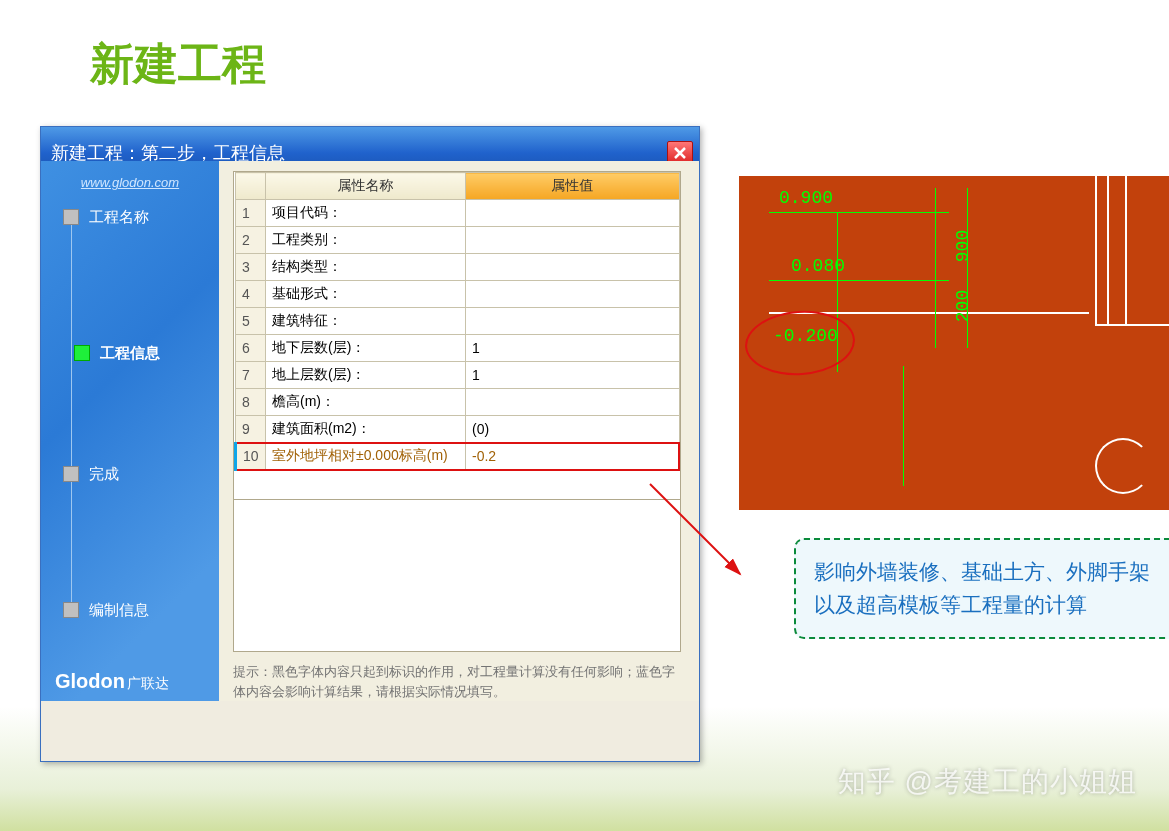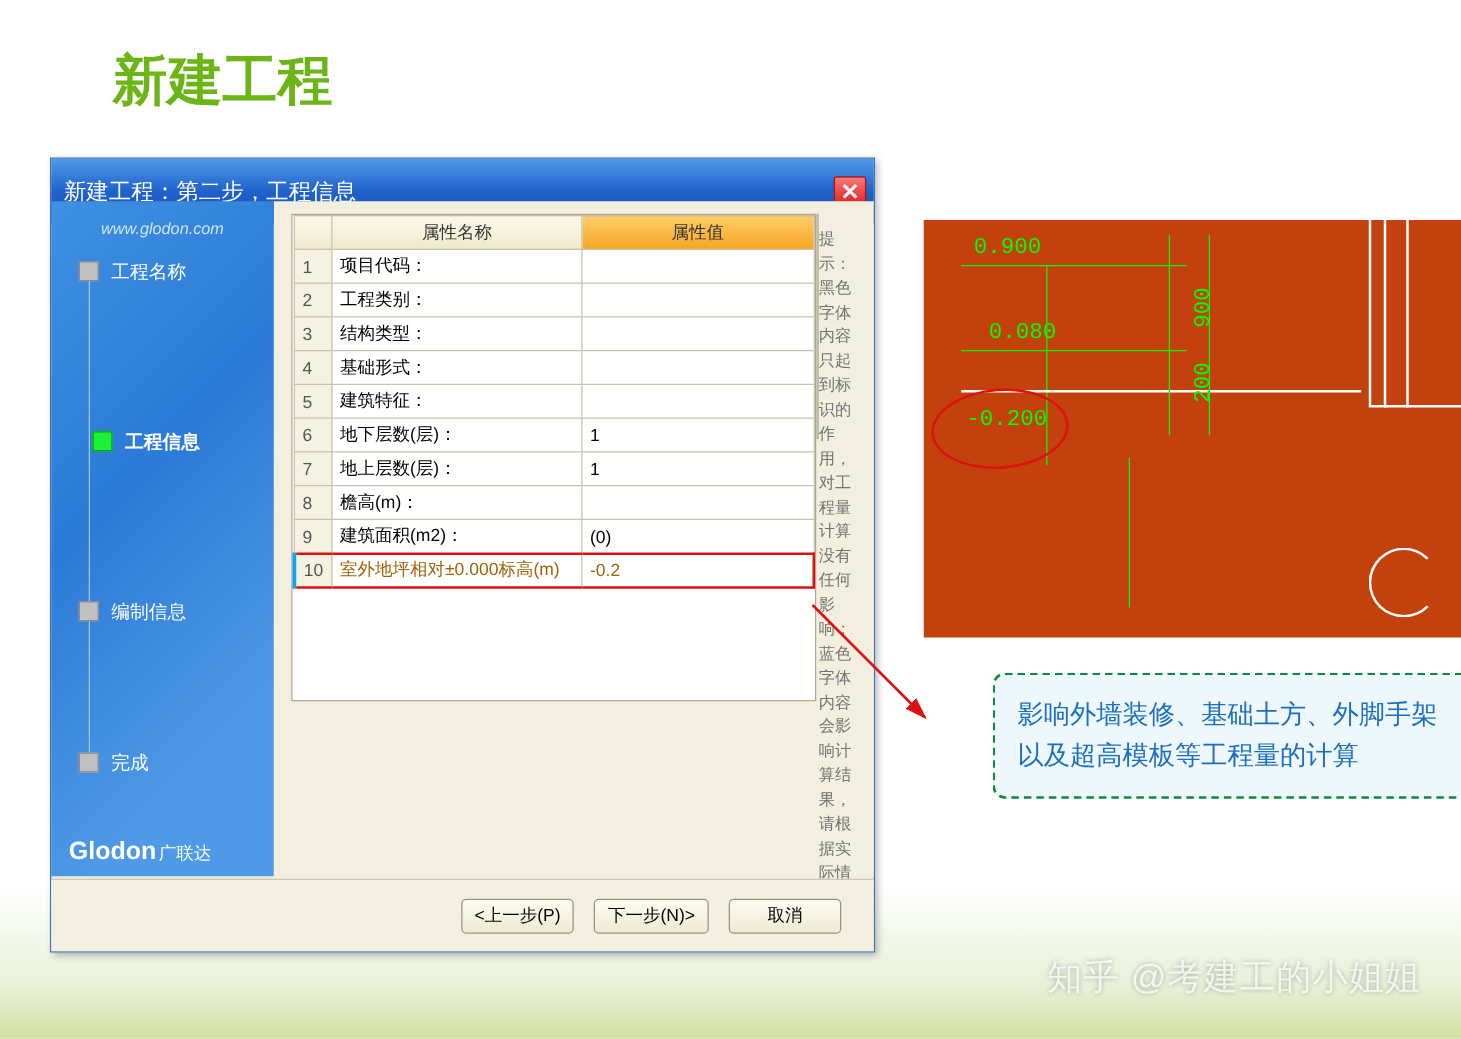--- a/index.html
+++ b/index.html
@@ -39,21 +39,21 @@
     display: flex;
   }
   
   .sidebar {
     width: 178px;
     background: linear-gradient(135deg,#3f90e2 0%,#2b7ad6 40%,#4f9ae6 80%);
     position: relative; padding-top: 14px;
   }
   .sidebar-url {
     font-style: italic; color: #cfe6ff; font-size: 13px;
-    text-align: center; padding-bottom: 6px; 
+    text-align: center; padding-bottom: 6px; text-decoration: underline;
   }
   .steps { position: relative; margin-left: 22px; }
   .step-line {
     position: absolute; left: 8px; top: 18px; bottom: 14px;
     width: 1px; background: #9ec7f0;
   }
   .step { position: relative; display: flex; align-items: center; height: 26px; }
   .step .sq {
     width: 16px; height: 16px; margin-right: 10px;
     background: #c0c0c0; border: 1px solid #888;
@@ -67,21 +67,21 @@
   .s4 { margin-top: 95px; }
   .brand {
     position: absolute; left: 14px; bottom: 8px;
     color: #fff; font-size: 20px; font-weight: bold;
     font-family: Arial, sans-serif;
   }
   .brand .cn { font-size: 14px; font-weight: normal; margin-left: 2px; }
   
   .mainpanel {
     flex: 1; background: #f2efe0; padding: 10px 18px 0 14px;
-    display: flex; flex-direction: row;
+    display: flex; flex-direction: column;
   }
   .grid-wrap {
     height: 390px; border: 1px solid #b0a88c;
     background: #fff; position: relative;
     font-size: 14px;
   }
   table.grid { width: 100%; border-collapse: collapse; table-layout: fixed; }
   table.grid th, table.grid td {
     border: 1px solid #c8c2aa;
     height: 27px; padding: 0 6px;
@@ -176,27 +176,27 @@
       <div class="steps">
         <div class="step-line"></div>
         <div class="step s1">
           <div class="sq"></div>
           <div class="lbl">工程名称</div>
         </div>
         <div class="step s2 active">
           <div class="sq"></div>
           <div class="lbl">工程信息</div>
         </div>
+        <div class="step s4">
+          <div class="sq"></div>
+          <div class="lbl">完成</div>
+        </div>
         <div class="step s3">
           <div class="sq"></div>
           <div class="lbl">编制信息</div>
-        </div>
-        <div class="step s4">
-          <div class="sq"></div>
-          <div class="lbl">完成</div>
         </div>
       </div>
       <div class="brand">
         <span>Glodon</span><span class="cn">广联达</span>
       </div>
     </div>
 
     <div class="mainpanel">
       <div class="grid-wrap">
         <table class="grid">
@@ -263,25 +263,20 @@
                 <td class="name-cell">室外地坪相对±0.000标高(m)</td>
                 <td class="val-cell">-0.2</td>
               </tr>
             </tbody>
         </table>
       </div>
       <div class="grid-gap"></div>
       <div class="hint">提示：黑色字体内容只起到标识的作用，对工程量计算没有任何影响；蓝色字体内容会影响计算结果，请根据实际情况填写。</div>
     </div>
   </div>
-  <div class="dlg-footer">
-    <button class="btn">&lt;上一步(P)</button>
-    <button class="btn">下一步(N)&gt;</button>
-    <button class="btn">取消</button>
-  </div>
 </div>
 
 <div class="cad">
   <div class="txt" style="left:40px;top:12px">0.900</div>
   <div class="g-line" style="left:30px;top:36px;width:180px;height:1px"></div>
   <div class="txt" style="left:52px;top:80px">0.080</div>
   <div class="g-line" style="left:30px;top:104px;width:180px;height:1px"></div>
   <div class="g-line" style="left:98px;top:36px;width:1px;height:160px"></div>
   <div class="w-line" style="left:30px;top:136px;width:320px;height:2px"></div>
   <div class="txt" style="left:34px;top:150px">-0.200</div>

